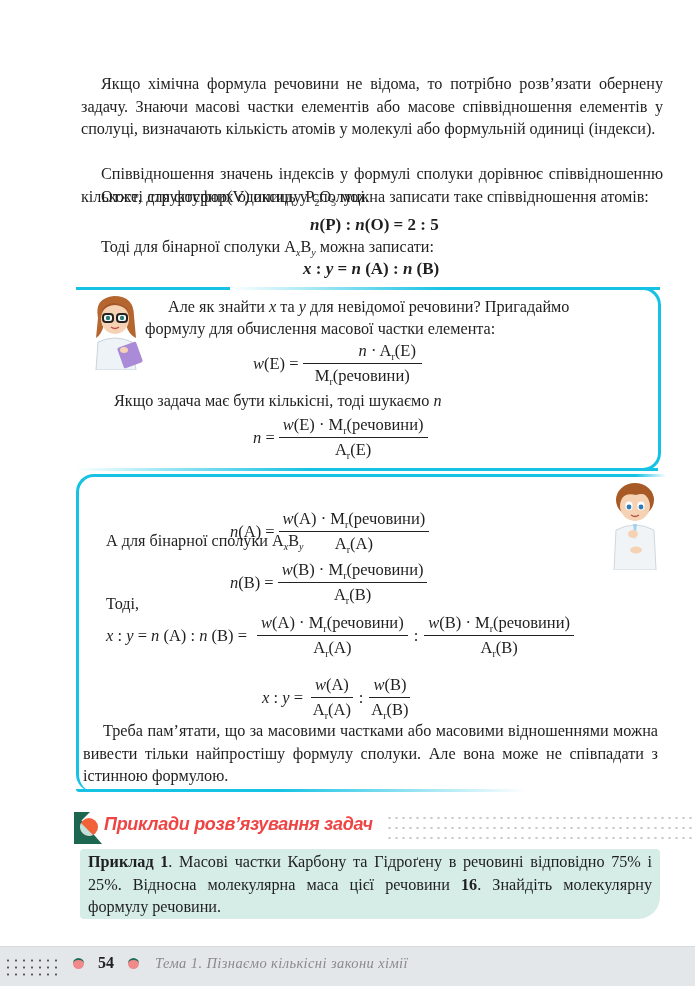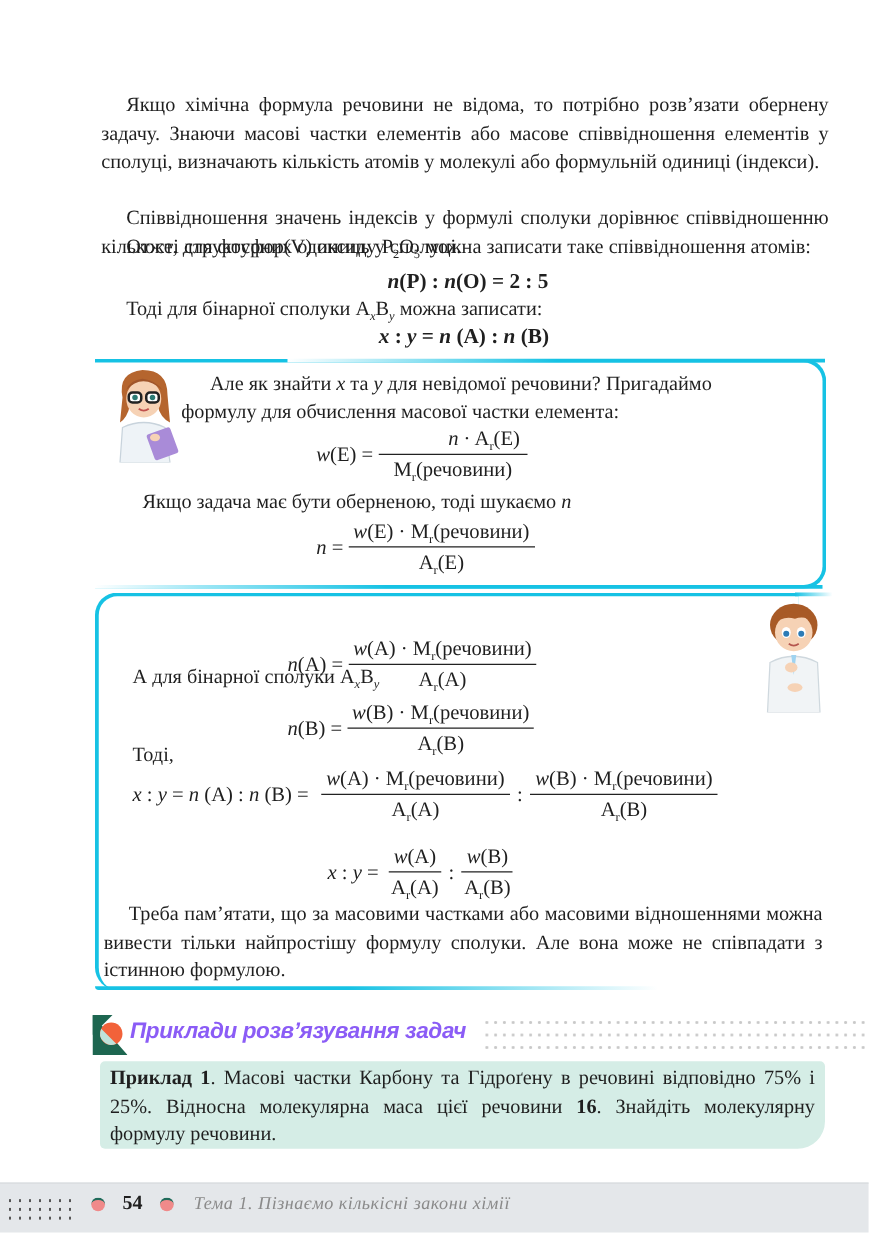--- a/index.html
+++ b/index.html
@@ -26,21 +26,21 @@
           border-right:none; border-bottom:none; border-radius:18px 0 0 18px; }
   .box2-bottom { position:absolute; left:76px; top:789px; width:450px; height:3px;
           background:linear-gradient(90deg,#16c2e4 0%, #16c2e4 45%, #ffffff 100%); border-radius:0 0 0 18px; }
   .box2-topfade { position:absolute; left:636px; top:474px; width:30px; height:3px;
           background:linear-gradient(90deg,#16c2e4, #ffffff); }
   .section-head { position:absolute; left:74px; top:810px; height:36px; width:595px; }
   .dots { position:absolute; left:312px; top:3px; width:350px; height:30px;
           background-image:radial-gradient(circle, #c9c9c9 1px, transparent 1.3px);
           background-size:7px 10px; }
   .sec-title { position:absolute; left:30px; top:4px; font-family:"Liberation Sans","DejaVu Sans",sans-serif;
-          font-weight:bold; font-style:italic; font-size:18px; color:#8b5cf6; letter-spacing:-0.3px; }
+          font-weight:bold; font-style:italic; font-size:18px; color:#ef4444; letter-spacing:-0.3px; }
   .example { position:absolute; left:80px; top:849px; width:580px; height:70px; background:#d5ede6;
           border-radius:4px 4px 22px 4px; padding:2px 8px; box-sizing:border-box;
           font-size:16.2px; line-height:22.6px; text-align:justify; }
   .footer { position:absolute; left:0; top:946px; width:695px; height:40px; background:#e4e7ea;
           border-top:1px solid #d8dbde; }
   .fdots { position:absolute; left:4px; top:10px; width:56px; height:20px;
           background-image:radial-gradient(circle, #555 1px, transparent 1.2px); background-size:8px 7px; }
   .fball { position:absolute; width:11px; height:11px; border-radius:50%; background:#f08a8a;
           border-top:2px solid #1f6b5a; box-sizing:border-box; }
   .pnum { position:absolute; left:98px; top:7px; font-weight:bold; font-size:16px; }
@@ -80,21 +80,21 @@
 <div class="line" style="left:145px; top:318px;">формулу для обчислення масової частки елемента:</div>
 
 <div class="eq" style="left:253px; top:340px;">
   <span style="margin-right:4px;"><span class="i">w</span>(E) =</span>
   <span class="frac">
     <span class="num" style="padding:0 6px 1px 56px;"><span class="i">n</span> · A<sub>r</sub><span>(E)</span></span>
     <span class="den"><span>M</span><sub>r</sub><span>(речовини)</span></span>
   </span>
 </div>
 
-<div class="line" style="left:114px; top:390px;"><span>Якщо задача має бути оберненою, тоді шукаємо </span><span class="i">n</span></div>
+<div class="line" style="left:114px; top:390px;"><span>Якщо задача має бути кількісні, тоді шукаємо </span><span class="i">n</span></div>
 
 <div class="eq" style="left:253px; top:414px;">
   <span style="margin-right:4px;"><span class="i">n</span> =</span>
   <span class="frac">
     <span class="num"><span class="i">w</span>(E) · M<sub>r</sub><span>(речовини)</span></span>
     <span class="den"><span>A</span><sub>r</sub><span>(E)</span></span>
   </span>
 </div>
 
 <div class="box2"></div>

